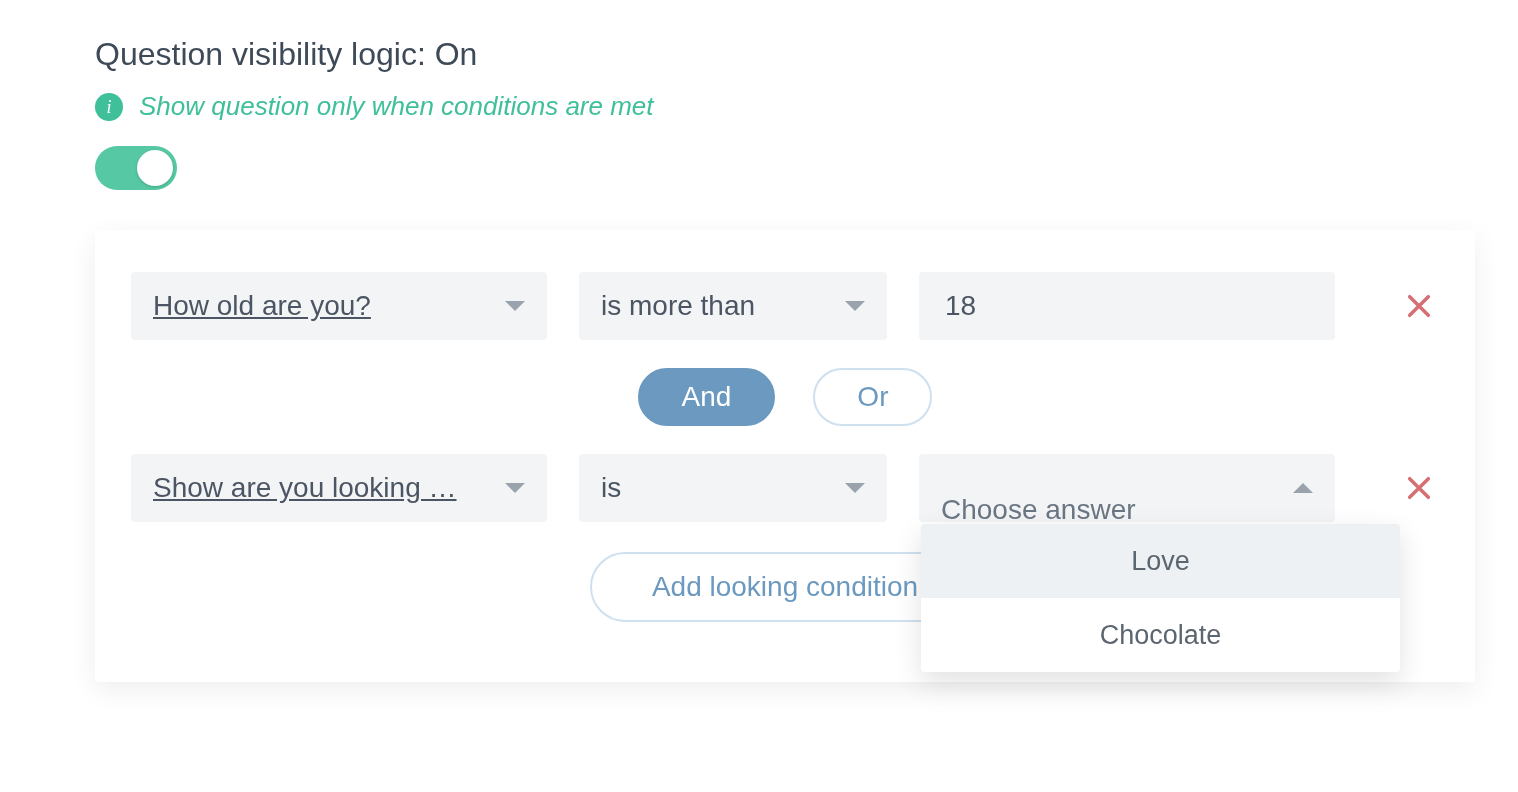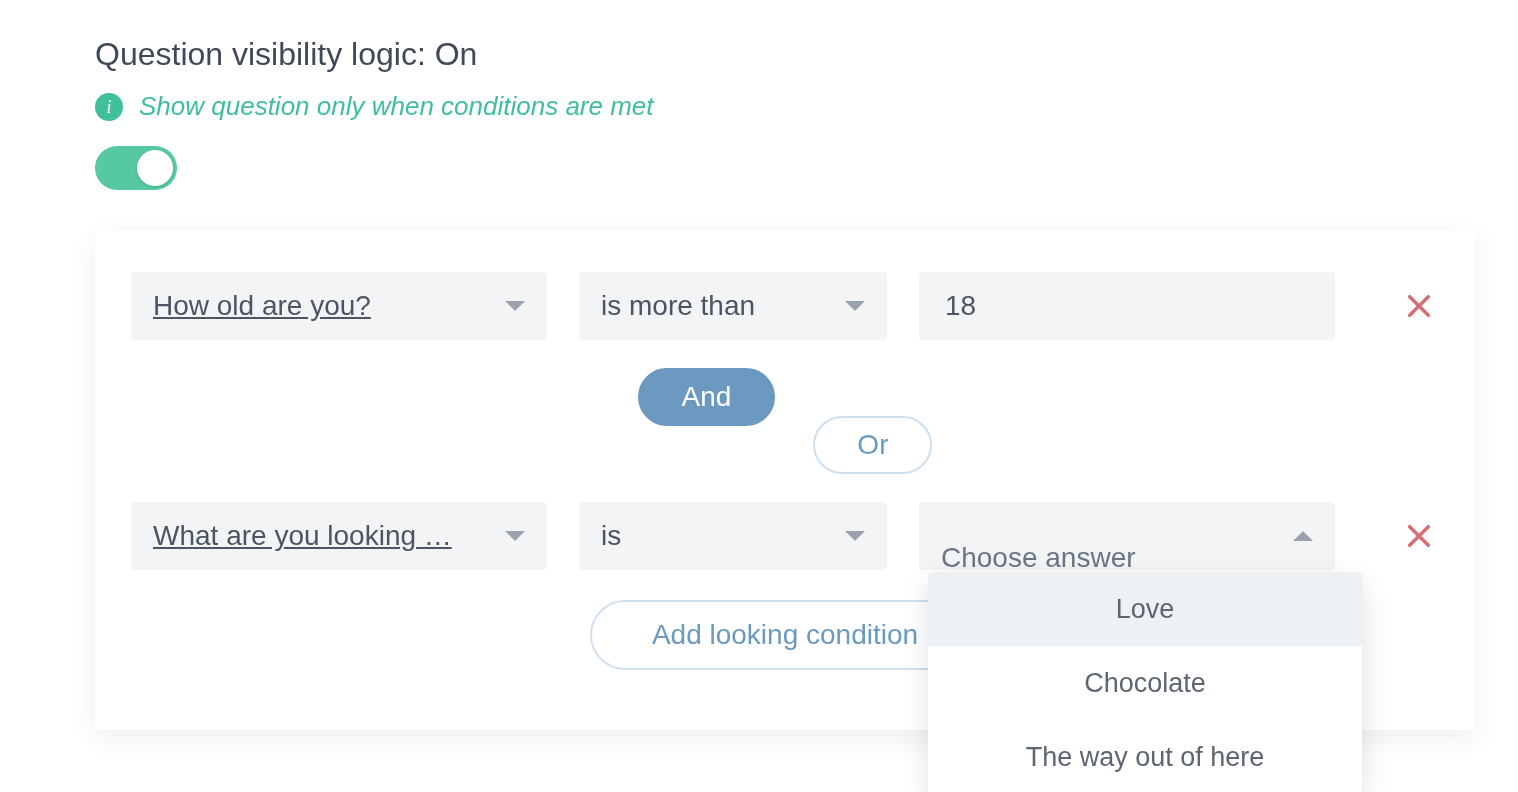--- a/index.html
+++ b/index.html
@@ -45,35 +45,35 @@
   }
   .value-input {
     background: #f3f4f5; border: none; border-radius: 4px; height: 68px; width: 416px;
     font-size: 28px; color: #4b5563; padding: 0 26px; outline: none; font-family: inherit;
   }
   .remove {
     width: 40px; height: 40px; display: flex; align-items: center; justify-content: center;
     cursor: pointer; color: #d66f74; margin-left: auto;
   }
   .remove svg { width: 28px; height: 28px; }
-  .conj-row { display: flex; justify-content: center; gap: 38px; margin: 28px 0; }
+  .conj-row { display: flex; justify-content: center; gap: 38px; margin: 28px 0; align-items: center; }
   .pill {
     height: 58px; border-radius: 29px; padding: 0 42px; font-size: 28px;
     display: flex; align-items: center; justify-content: center; cursor: pointer;
   }
   .pill-and { background: #6b99bf; color: #fff; border: 2px solid #6b99bf; }
-  .pill-or  { background: #fff; color: #6b99bf; border: 2px solid #cfe0ef; margin-top: 48px; }
+  .pill-or  { background: #fff; color: #6b99bf; border: 2px solid #cfe0ef; }
   .add-row { display: flex; justify-content: center; margin-top: 30px; }
   .add-btn {
     height: 70px; border-radius: 35px; padding: 0 60px; font-size: 28px;
     background: #fff; color: #6b99bf; border: 2px solid #cfe0ef; cursor: pointer;
     display: flex; align-items: center; max-width: 420px; overflow: hidden; white-space: nowrap;
   }
   .dropdown {
-    position: absolute; width: 434px; left: 9px; top: 70px; background: #fff; border-radius: 4px;
+    position: absolute; width: 479px; left: 2px; top: 70px; background: #fff; border-radius: 4px;
     box-shadow: 0 10px 28px rgba(0,0,0,.12); z-index: 20; overflow: hidden;
   }
   .dd-item { height: 74px; display: flex; align-items: center; justify-content: center; font-size: 27px; color: #5c6670; cursor: pointer; }
   .dd-item.hover { background: #eef1f3; }
   .ans-wrap { position: relative; }
   .placeholder { color: #6b7684; margin-top: 43px; }
 </style>
 </head>
 <body>
 
@@ -108,36 +108,35 @@
       </div>
     </div>
 
     <div class="conj-row">
       <div class="pill pill-and">And</div>
       <div class="pill pill-or">Or</div>
     </div>
 
     <div class="row">
       <div class="select sel-q">
-        <span class="sel-text">What are you looking …</span>
+        <span class="sel-text">Show are you looking …</span>
         <span class="caret-down"></span>
       </div>
       <div class="select sel-op">
         <span class="sel-text">is</span>
         <span class="caret-down"></span>
       </div>
       <div class="ans-wrap">
         <div class="select sel-ans">
           <span class="sel-text placeholder">Choose answer</span>
           <span class="caret-up"></span>
         </div>
         <div class="dropdown">
           <div class="dd-item hover">Love</div>
           <div class="dd-item">Chocolate</div>
-          <div class="dd-item">The way out of here</div>
         </div>
       </div>
       <div class="remove">
         <svg viewBox="0 0 24 24">
             <path d="M4 4 L20 20 M20 4 L4 20" stroke="currentColor" stroke-width="3" stroke-linecap="round" fill="none"></path>
           </svg>
       </div>
     </div>
 
     <div class="add-row">

